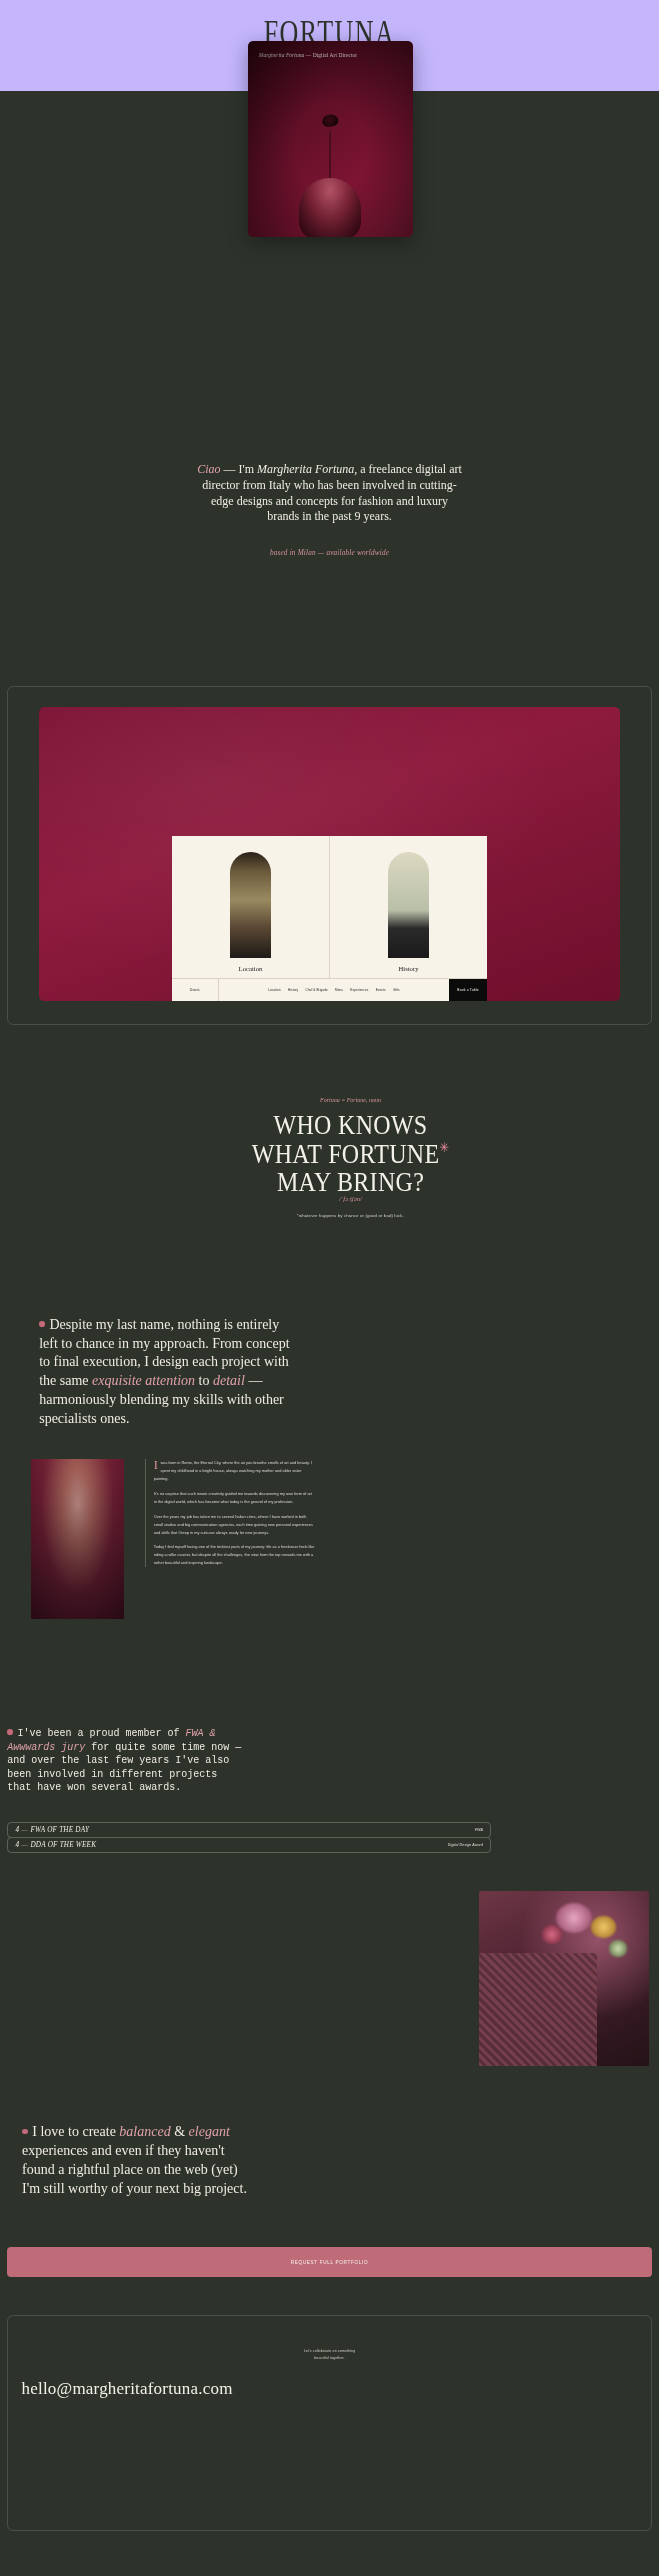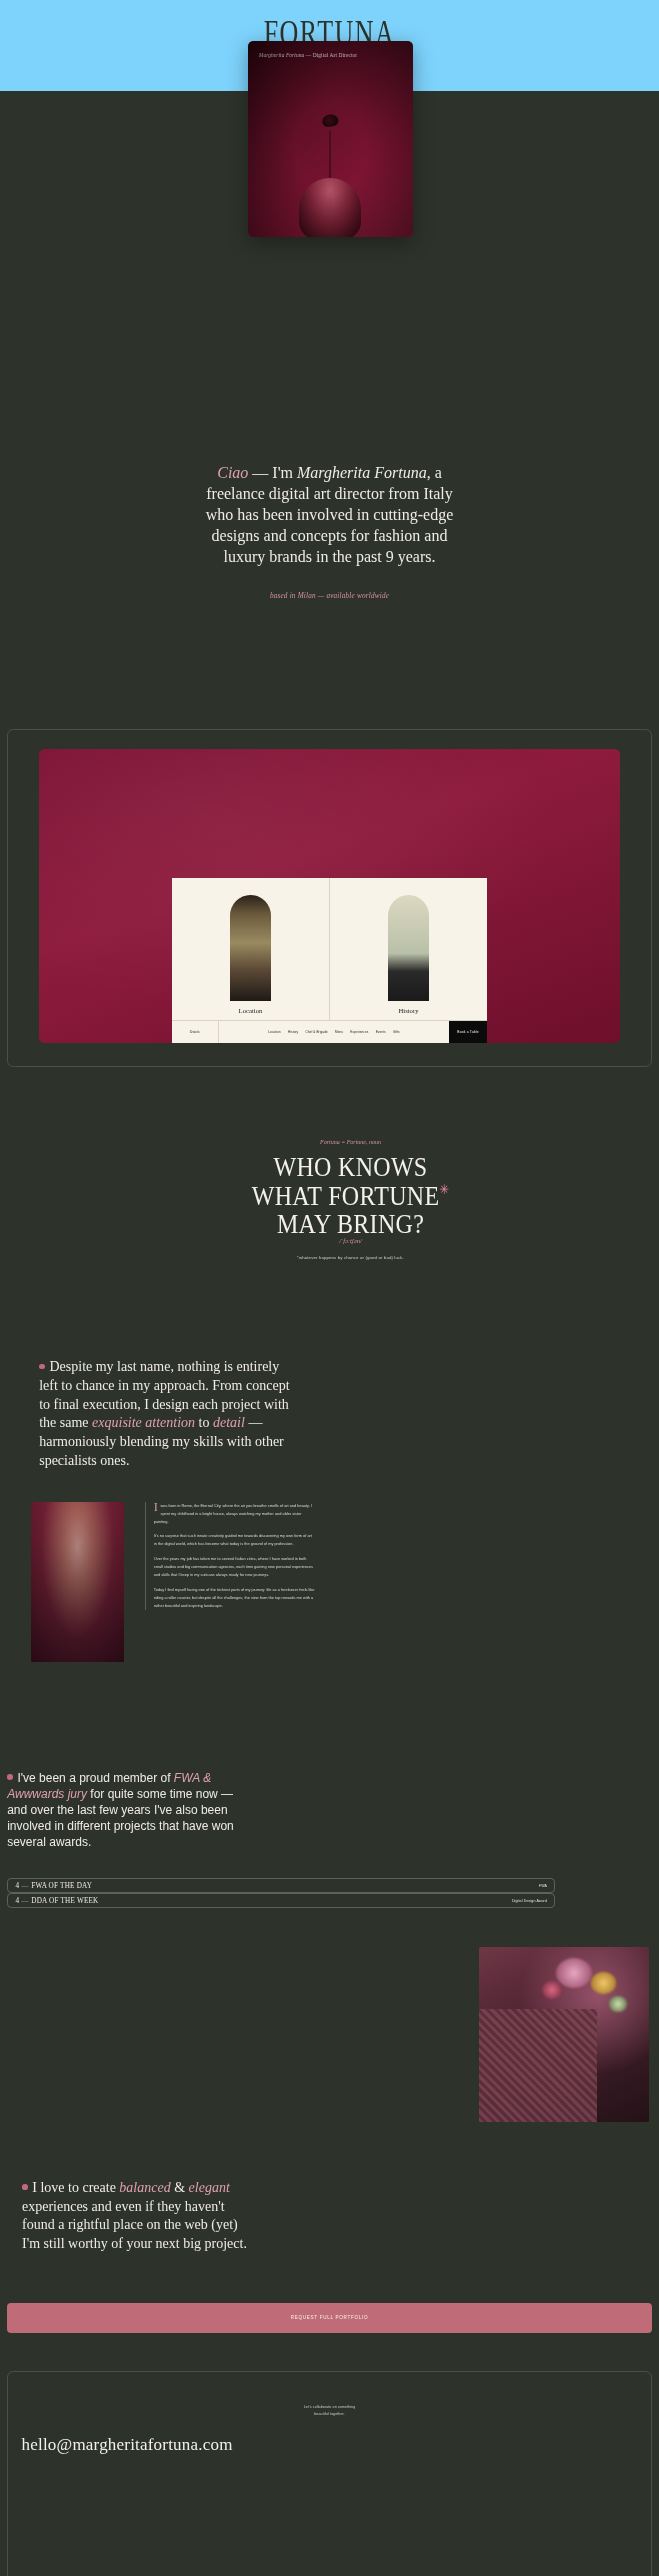--- a/index.html
+++ b/index.html
@@ -7,21 +7,21 @@
   body {
     background:#2d332b;
     font-family:"Liberation Sans", sans-serif;
     color:#f2efe9;
     overflow-x:hidden;
   }
   .serif { font-family:"Liberation Serif", serif; }
 
   
   .hero-top {
-    background:#7dd3fc;
+    background:#c4b5fd;
     height:91px;
     display:flex;
     align-items:flex-start;
     justify-content:center;
   }
   .logo {
     font-family:"Liberation Serif", serif;
     font-size:26px;
     letter-spacing:1.5px;
     color:#2d332b;
@@ -80,21 +80,21 @@
     background:radial-gradient(ellipse at 50% 55%, rgba(0,0,0,0) 30%, rgba(0,0,0,.55) 100%);
   }
 
   
   .intro {
     padding:52px 0 0;
     text-align:center;
   }
   .intro p {
     font-family:"Liberation Serif", serif;
-    font-size:16px;
+    font-size:12px;
     line-height:1.32;
     width:268px;
     margin:0 auto;
     color:#f0ece4;
   }
   .pink-i { color:#e0a0ad; font-style:italic; }
   .intro .loc {
     margin-top:24px;
     font-family:"Liberation Serif", serif;
     font-style:italic;
@@ -287,28 +287,29 @@
     padding-top:0.5px;
   }
   .bio-text p + p { margin-top:6.7px; }
 
   
   .awards-intro {
     padding:108px 0 0 7.2px;
     max-width:247px;
   }
   .awards-intro p {
-    font-family:Liberation Sans, sans-serif;
-    font-size:12px;
+    font-family:Liberation Mono, monospace;
+    font-size:10px;
     line-height:1.34;
     color:#f0ece4;
   }
   .awards-list {
     margin:28px 7.2px 0;
-    width:548px;
+    width:484px;
+    font-style:italic;
   }
   .award-row {
     border:0.5px solid #5d6359;
     border-radius:4.1px;
     height:15.5px;
     display:flex;
     align-items:center;
     justify-content:space-between;
     padding:0 7.2px;
     margin-bottom:-0.5px;

